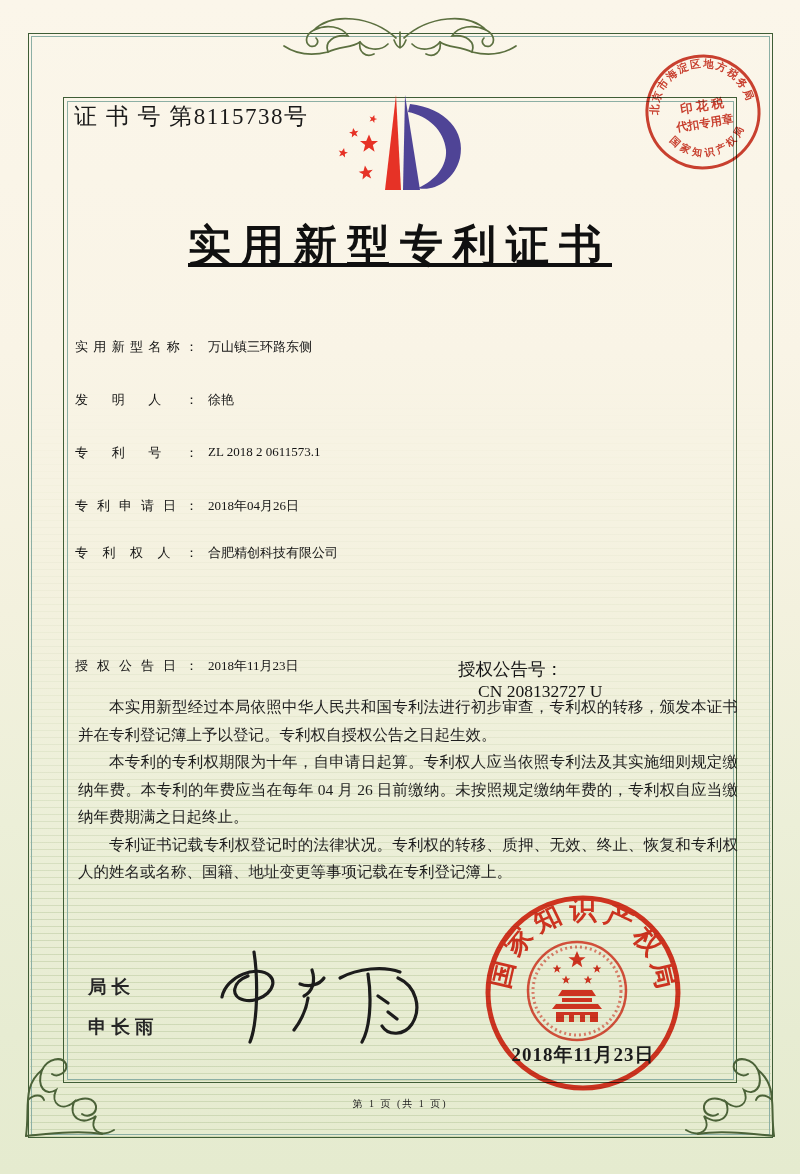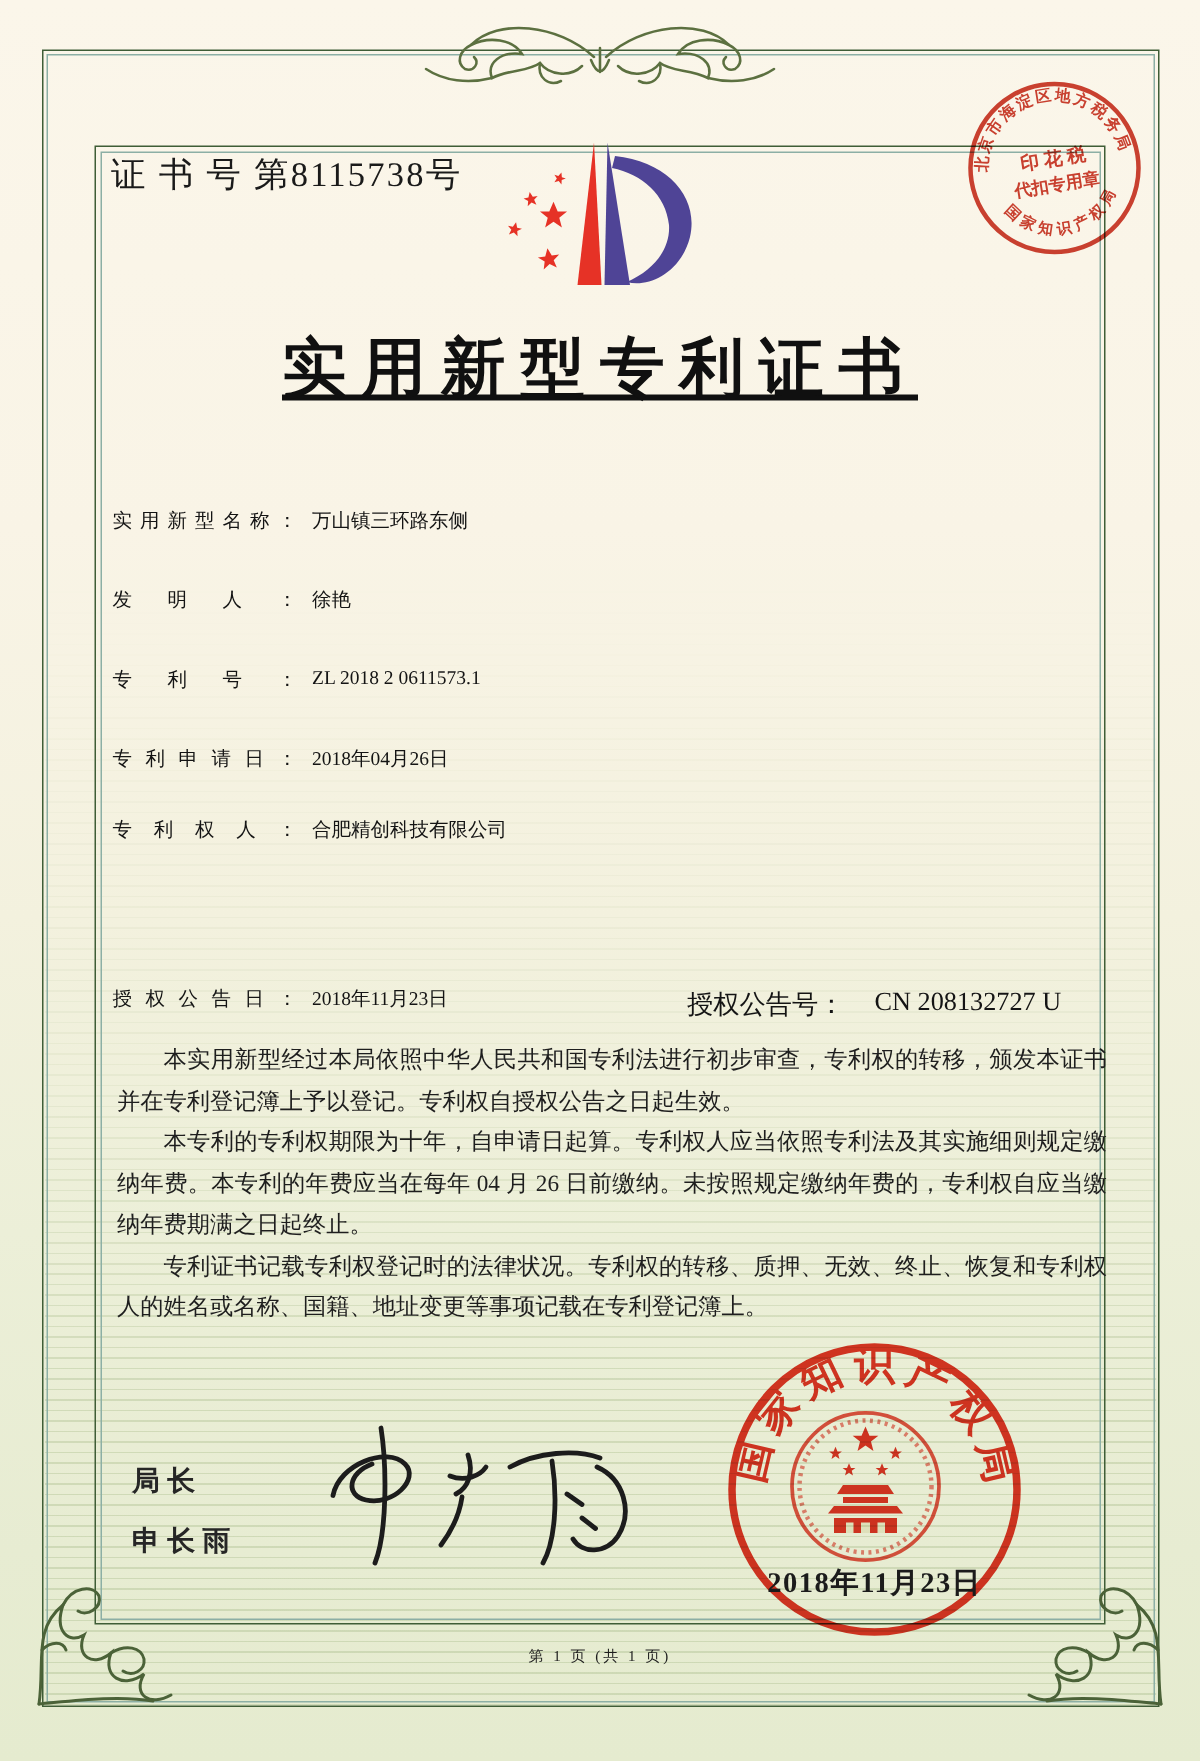--- a/index.html
+++ b/index.html
@@ -15,21 +15,21 @@
   .outer-frame .companion{position:absolute;inset:2px;border:1px solid #8cafa5;}
   .inner-frame{position:absolute;left:63px;top:97px;right:63px;bottom:91px;border:1.5px solid #3f5d36;}
   .inner-frame .companion{position:absolute;inset:2.5px;border:1px solid #8cafa5;}
   .cert-no{position:absolute;left:74px;top:101px;font-size:23px;letter-spacing:1.5px;color:#1a1a1a;}
   .title{position:absolute;left:0;right:0;top:217px;text-align:center;font-size:43px;font-weight:bold;
          letter-spacing:10px;color:#101010;text-decoration:underline;}
   .row{position:absolute;left:75px;display:flex;font-size:13px;color:#141414;}
   .row .lbl{width:123px;flex:none;text-align:justify;text-align-last:justify;}
   .row .val{margin-left:10px;white-space:nowrap;}
   .row .val.wrap{white-space:normal;width:505px;line-height:28px;}
-  .row2{position:absolute;left:458px;display:flex;font-size:17.5px;color:#141414;}
+  .row2{position:absolute;left:458px;display:flex;font-size:17.5px;color:#141414;flex-direction:column;}
   .row2 .val{margin-left:20px;}
   .body-text{position:absolute;left:78px;width:660px;top:693px;font-size:15.5px;line-height:27.5px;
              text-align:justify;color:#1e1e1e;}
   .body-text p{margin:0;text-indent:2em;}
   .signer{position:absolute;left:88px;font-family:"Liberation Sans","DejaVu Sans",sans-serif;
           font-weight:600;font-size:18.5px;letter-spacing:5px;color:#262626;}
   .seal-date{position:absolute;left:488px;top:1042px;width:190px;text-align:center;font-size:19px;
              font-weight:bold;letter-spacing:1px;color:#1b1b1b;}
   .footer{position:absolute;left:0;right:0;top:1097px;text-align:center;font-size:10px;
           letter-spacing:2px;color:#1e1e1e;}

